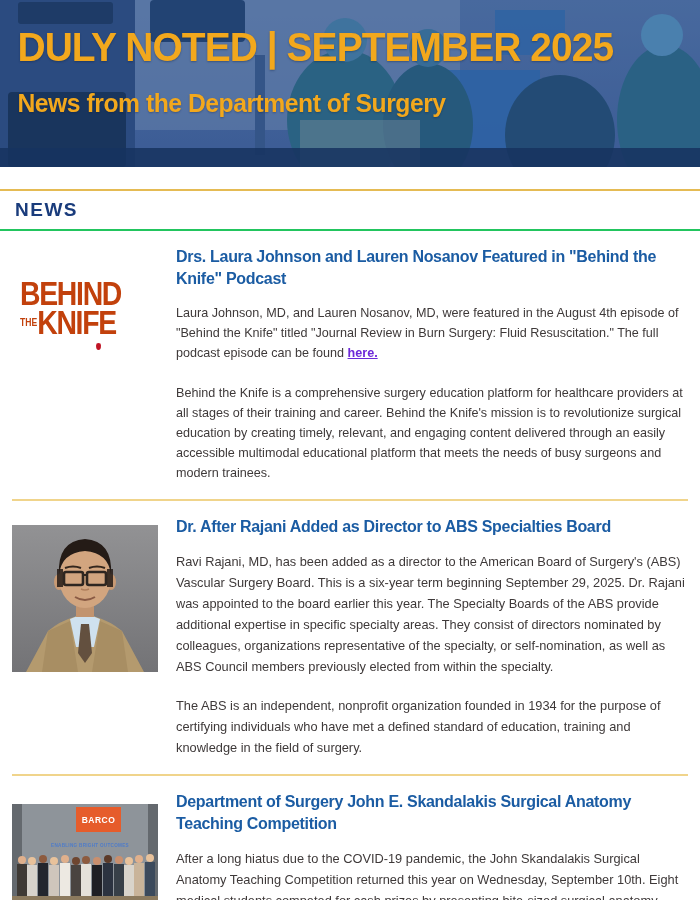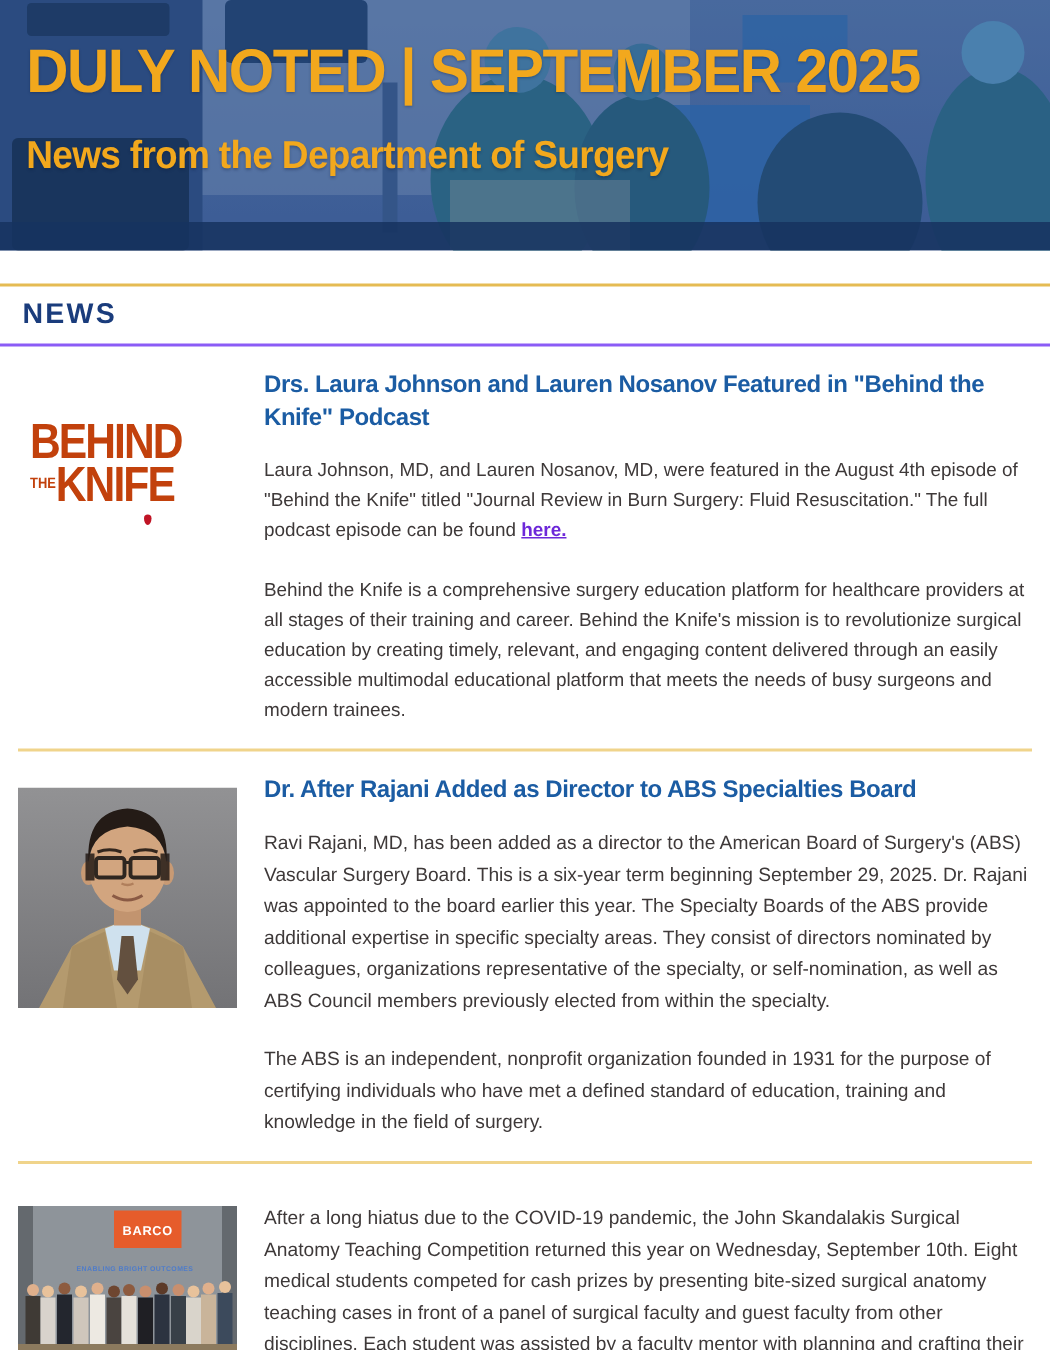--- a/index.html
+++ b/index.html
@@ -17,21 +17,21 @@
     transform:scaleX(.95);transform-origin:center;line-height:46px;
     text-shadow:0 1px 2px rgba(10,25,60,.35);
   }
   .banner-subtitle{
     margin-top:18px;color:#F2A81D;font-size:26px;font-weight:600;letter-spacing:-.5px;
     transform:scaleX(.95);transform-origin:center;line-height:30px;
     text-shadow:0 1px 2px rgba(10,25,60,.3);
   }
   
   .news-bar{
-    margin-top:22px;border-top:2px solid #E5BB53;border-bottom:2px solid #8b5cf6;
+    margin-top:22px;border-top:2px solid #E5BB53;border-bottom:2px solid #22c55e;
     padding:8px 15px;
   }
   .news-label{color:#1A3C7C;font-size:19px;font-weight:700;letter-spacing:1.5px;}
   
   .articles{padding:0 12px;}
   .article{display:flex;gap:16px;padding:12px 0 16px;border-bottom:2px solid #F0D48B;}
   .article:last-child{border-bottom:none;}
   .figure{flex:0 0 148px;}
   .content{flex:1;min-width:0;}
   h2{
@@ -148,21 +148,21 @@
         <line x1="71" y1="50" x2="75" y2="50" stroke="#2E2620" stroke-width="2"></line>
         <path d="M53,43 Q61,40 69,43" stroke="#33261d" stroke-width="2" fill="none"></path>
         <path d="M77,43 Q85,40 93,43" stroke="#33261d" stroke-width="2" fill="none"></path>
         <path d="M63,72 Q73,78 83,72" stroke="#8A5A44" stroke-width="2" fill="none"></path>
         <path d="M69,64 Q73,66 77,64" stroke="#B07F5C" stroke-width="1.5" fill="none"></path>
       </svg>
     </div>
     <div class="content">
       <h2>Dr. After Rajani Added as Director to ABS Specialties Board</h2>
       <p>Ravi Rajani, MD, has been added as a director to the American Board of Surgery's (ABS) Vascular Surgery Board. This is a six-year term beginning September 29, 2025. Dr. Rajani was appointed to the board earlier this year. The Specialty Boards of the ABS provide additional expertise in specific specialty areas. They consist of directors nominated by colleagues, organizations representative of the specialty, or self-nomination, as well as ABS Council members previously elected from within the specialty.</p>
-      <p>The ABS is an independent, nonprofit organization founded in 1931 for the purpose of certifying individuals who have met a defined standard of education, training and knowledge in the field of surgery.</p>
+      <p>The ABS is an independent, nonprofit organization founded in 1934 for the purpose of certifying individuals who have met a defined standard of education, training and knowledge in the field of surgery.</p>
     </div>
   </article>
 
   <article class="article a3">
     <div class="figure">
       <svg class="fig-photo" viewBox="0 0 146 132" width="146" height="132" aria-hidden="true">
         <rect width="146" height="132" fill="#8E949A"></rect>
         <rect x="0" y="0" width="10" height="100" fill="#64696e"></rect>
         <rect x="136" y="0" width="10" height="100" fill="#64696e"></rect>
         <rect x="64" y="3" width="45" height="25" fill="#E65C2B"></rect>
@@ -207,17 +207,18 @@
           <rect x="60" y="100" width="28" height="30" rx="6" fill="#262626"></rect>
           <rect x="64" y="104" width="20" height="22" rx="4" fill="#3A3A3A"></rect>
           <ellipse cx="74" cy="129" rx="12" ry="4" fill="#6D9AD6"></ellipse>
           <rect x="100" y="98" width="30" height="32" rx="6" fill="#262626"></rect>
           <rect x="104" y="102" width="22" height="24" rx="4" fill="#3A3A3A"></rect>
           <ellipse cx="115" cy="129" rx="12" ry="4" fill="#6D9AD6"></ellipse>
         </g>
       </svg>
     </div>
     <div class="content">
+      <h2>Department of Surgery John E. Skandalakis Surgical Anatomy Teaching Competition</h2>
       <p>After a long hiatus due to the COVID-19 pandemic, the John Skandalakis Surgical Anatomy Teaching Competition returned this year on Wednesday, September 10th. Eight medical students competed for cash prizes by presenting bite-sized surgical anatomy teaching cases in front of a panel of surgical faculty and guest faculty from other disciplines. Each student was assisted by a faculty mentor with planning and crafting their presentation.</p>
     </div>
   </article>
 
 </div>
 
 </body></html>

